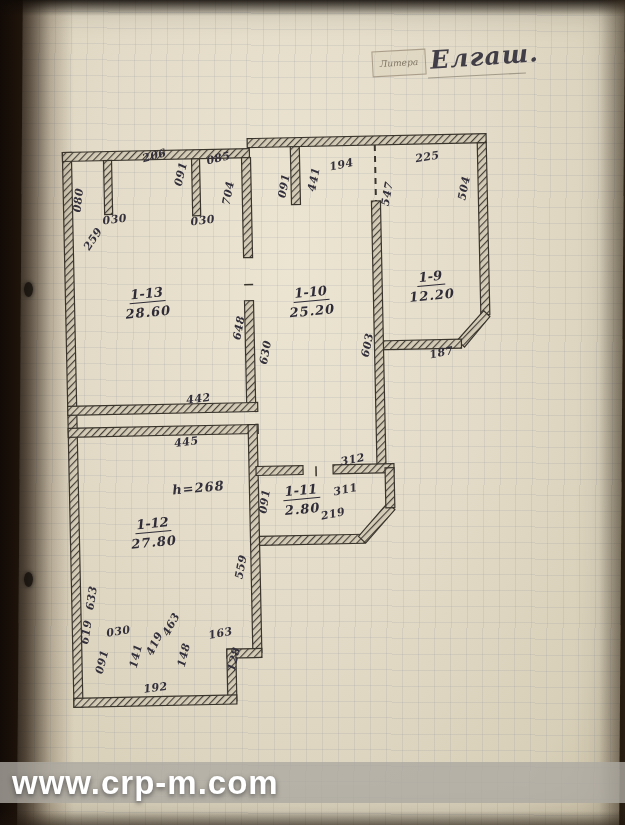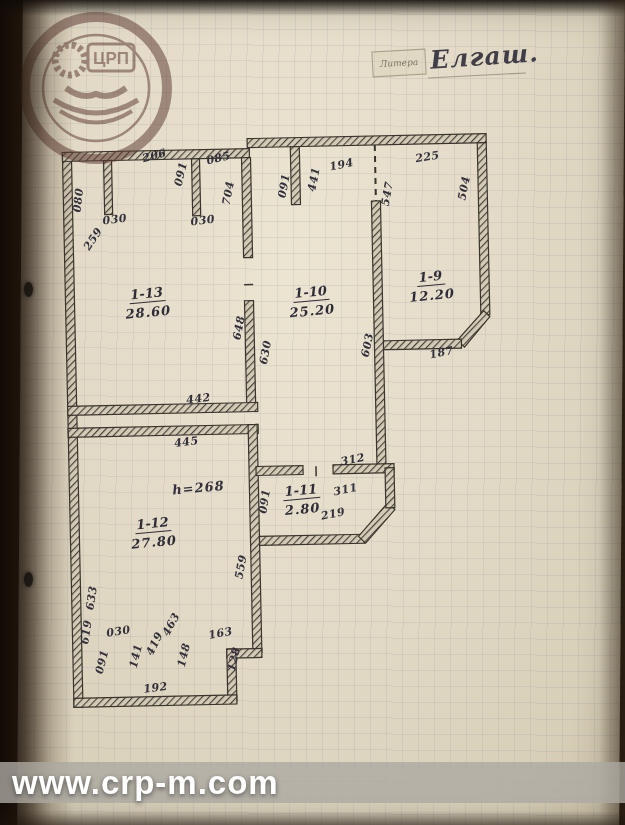--- a/index.html
+++ b/index.html
@@ -155,34 +155,20 @@
       <span class="room-id">1-11</span>
       <span class="room-area">2.80</span>
     </div>
     <div class="room" style="left:151px;top:530px">
       <span class="room-id">1-12</span>
       <span class="room-area">27.80</span>
     </div>
     <span class="note" style="left:197px;top:486px">h=268</span>
   </div>
 
-  <div class="logo">
-    <svg width="180" height="172" viewBox="0 0 180 172">
-      <g stroke="#5f3a34" fill="none">
-        <circle cx="90" cy="84" r="71" stroke-width="10"></circle>
-        <circle cx="90" cy="84" r="53" stroke-width="2.5"></circle>
-        <circle cx="64" cy="56" r="15" stroke-width="7" stroke-dasharray="4 3.2"></circle>
-        <rect x="82" y="40" width="46" height="27" rx="4" stroke-width="3"></rect>
-        <path d="M48,96 Q90,122 132,96" stroke-width="5"></path>
-        <path d="M54,107 Q90,130 126,107" stroke-width="4"></path>
-        <path d="M60,84 Q76,96 90,90 Q104,96 120,84" stroke-width="6"></path>
-      </g>
-      <text x="105" y="60" text-anchor="middle" font-family="Liberation Sans, sans-serif" font-size="17" font-weight="bold" fill="#5f3a34">ЦРП</text>
-    </svg>
-  </div>
 
   <div class="stamp-box">
     <span>Литера</span>
   </div>
   <div class="stamp-value">Елгаш.</div>
   <div class="stamp-line"></div>
 
   <div class="edge-left"></div>
   <div class="edge-top"></div>
   <div class="edge-right"></div>

